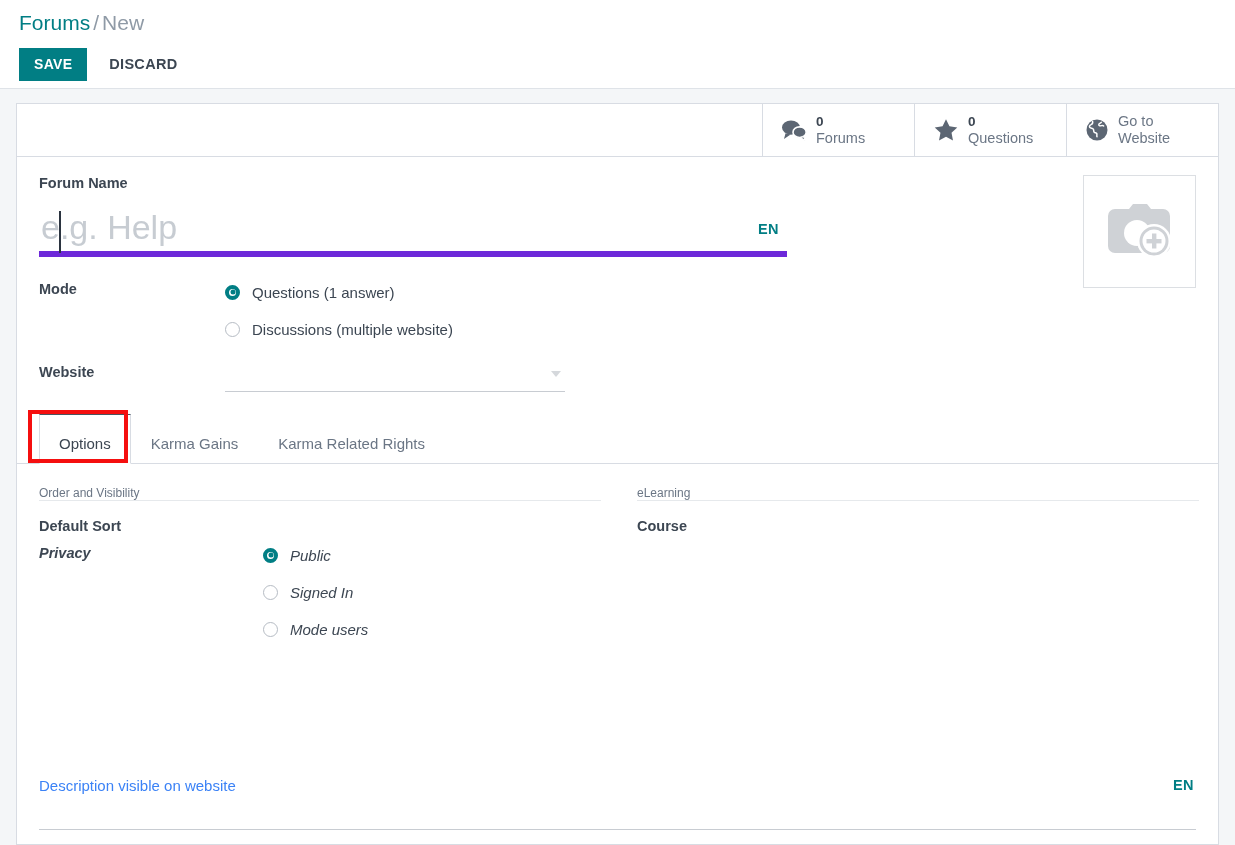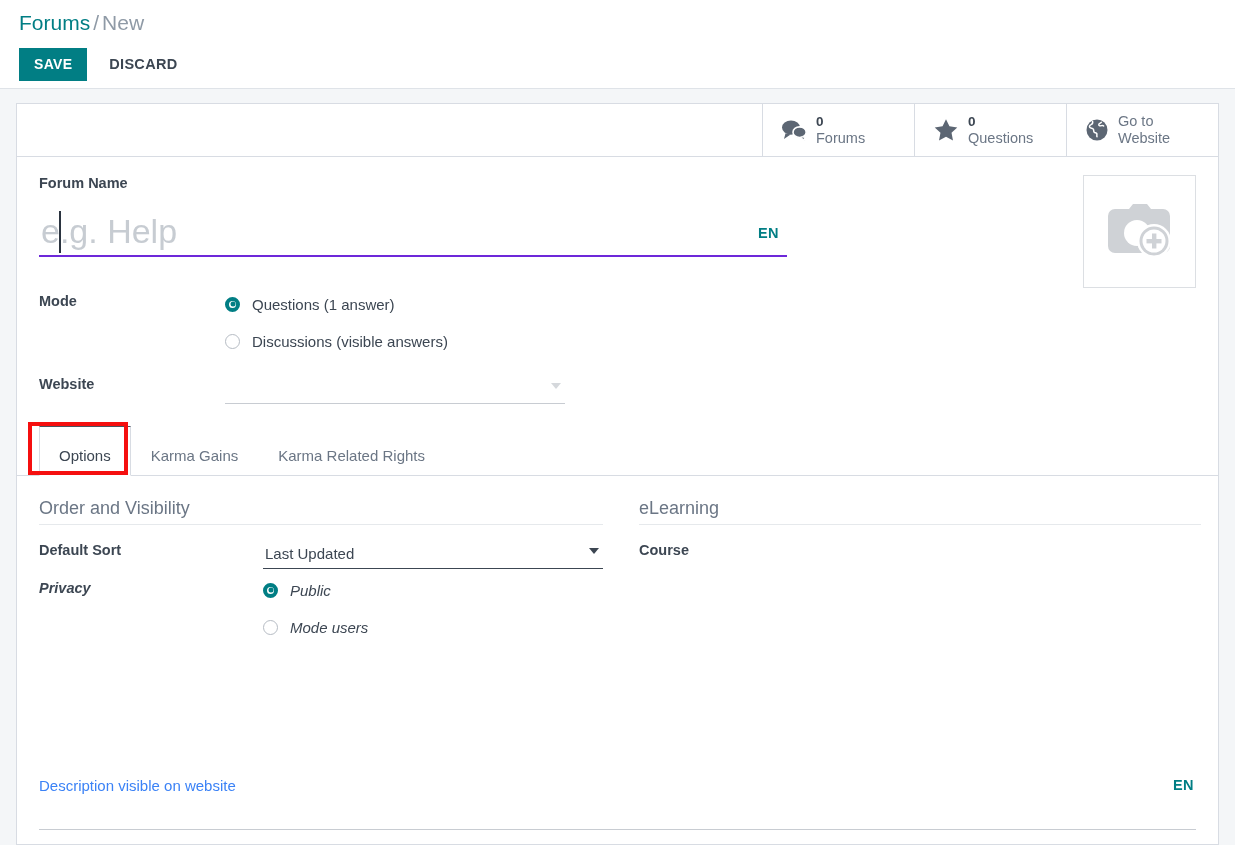--- a/index.html
+++ b/index.html
@@ -69,21 +69,21 @@
 
   
   .form-body { padding: 18px 22px 0 22px; position:relative; }
 
   .label { font-size:14.5px; font-weight:bold; color:#3c4652; }
 
   .name-block { position:relative; width: 748px; }
   .name-label { margin-bottom: 16px; }
   .name-input-wrap {
     position:relative; display:flex; align-items:flex-end;
-    border-bottom: 2px solid #6d28d9;
+    border-bottom: 6px solid #6d28d9;
     height: 50px;
     width: 748px;
   }
   .name-input {
     border:0; outline:0; background:transparent;
     font-family:"Liberation Sans", sans-serif;
     font-size: 34px; color:#3c4652;
     width: 680px; padding: 0 0 4px 2px;
     line-height: 40px;
   }
@@ -100,21 +100,21 @@
 
   
   .img-upload {
     position:absolute; right: 22px; top: 18px;
     width: 113px; height: 113px;
     border: 1px solid #dcdfe3; background:#ffffff;
     display:flex; align-items:center; justify-content:center;
     cursor:pointer;
   }
 
-  .field-row { display:flex; align-items:flex-start; margin-top: 34px; }
+  .field-row { display:flex; align-items:flex-start; margin-top: 22px; }
   .field-row .label { width: 186px; flex:0 0 186px; padding-top: 2px; }
   .field-ctrl { flex: 1 1 auto; }
 
   .radio-item { display:flex; align-items:center; height: 26px; margin-bottom: 11px; cursor:pointer; }
   .radio-item:last-child { margin-bottom:0; }
   .radio {
     width: 15px; height: 15px; border-radius: 50%;
     border: 1px solid #b6bcc4; background:#ffffff;
     flex:0 0 15px; margin-right: 12px; position:relative;
   }
@@ -159,22 +159,22 @@
   }
   .tab-highlight {
     position:absolute; left: 11px; top: -4px;
     width: 100px; height: 53px;
     border: 4px solid #f50f0f; pointer-events:none;
   }
 
   .tab-pane { padding: 22px 22px 0 22px; display:flex; gap: 36px; }
   .col { flex: 0 0 562px; }
   .group-title {
-    font-size: 18px; color:#6b7685; font-weight:normal;
-    padding-bottom: 5px; border-bottom: 1px solid #e6e9ec; margin-bottom: 14px;
+    font-size: 12px; color:#6b7685; font-weight:normal;
+    border-bottom: 1px solid #e6e9ec; margin-bottom: 14px;
     width: 100%;
   }
   .opt-row { display:flex; align-items:flex-start; margin-bottom: 8px; gap: 38px; }
   .opt-row .label { width: 186px; flex:0 0 186px; padding-top: 3px; }
 
   
   .description {
     position:absolute; left: 22px; right: 22px; bottom: 14px;
     border-bottom: 1px solid #c8ccd2;
     padding-bottom: 34px;
@@ -275,21 +275,21 @@
 
         <div class="field-row">
           <div class="label">Mode</div>
           <div class="field-ctrl">
             <div class="radio-item">
               <span class="radio checked"></span>
               <span class="radio-label">Questions (1 answer)</span>
             </div>
             <div class="radio-item">
               <span class="radio"></span>
-              <span class="radio-label">Discussions (visible answers)</span>
+              <span class="radio-label">Discussions (multiple website)</span>
             </div>
           </div>
         </div>
 
         <div class="field-row" style="margin-top:20px;">
           <div class="label">Website</div>
           <div class="field-ctrl">
             <div class="select-line">
               <span class="select-val empty"></span>
               <span class="caret-dn light"></span>
@@ -307,37 +307,35 @@
           <div class="tab-highlight"></div>
         </div>
 
         <div class="tab-pane">
 
           <div class="col">
             <div class="group-title">Order and Visibility</div>
 
             <div class="opt-row">
               <div class="label">Default Sort</div>
-              <div class="field-ctrl">
-                <div class="select-line filled">
-                  <span class="select-val">Last Updated</span>
-                  <span class="caret-dn"></span>
-                </div>
-              </div>
             </div>
 
             <div class="opt-row" style="margin-top:6px;font-style:italic;">
               <div class="label">Privacy</div>
               <div class="field-ctrl">
                 <div class="radio-item">
                   <span class="radio checked"></span>
                   <span class="radio-label">Public</span>
                 </div>
                 <div class="radio-item">
                   <span class="radio"></span>
+                  <span class="radio-label">Signed In</span>
+                </div>
+                <div class="radio-item">
+                  <span class="radio"></span>
                   <span class="radio-label">Mode users</span>
                 </div>
               </div>
             </div>
           </div>
 
           <div class="col">
             <div class="group-title">eLearning</div>
             <div class="opt-row">
               <div class="label">Course</div>

